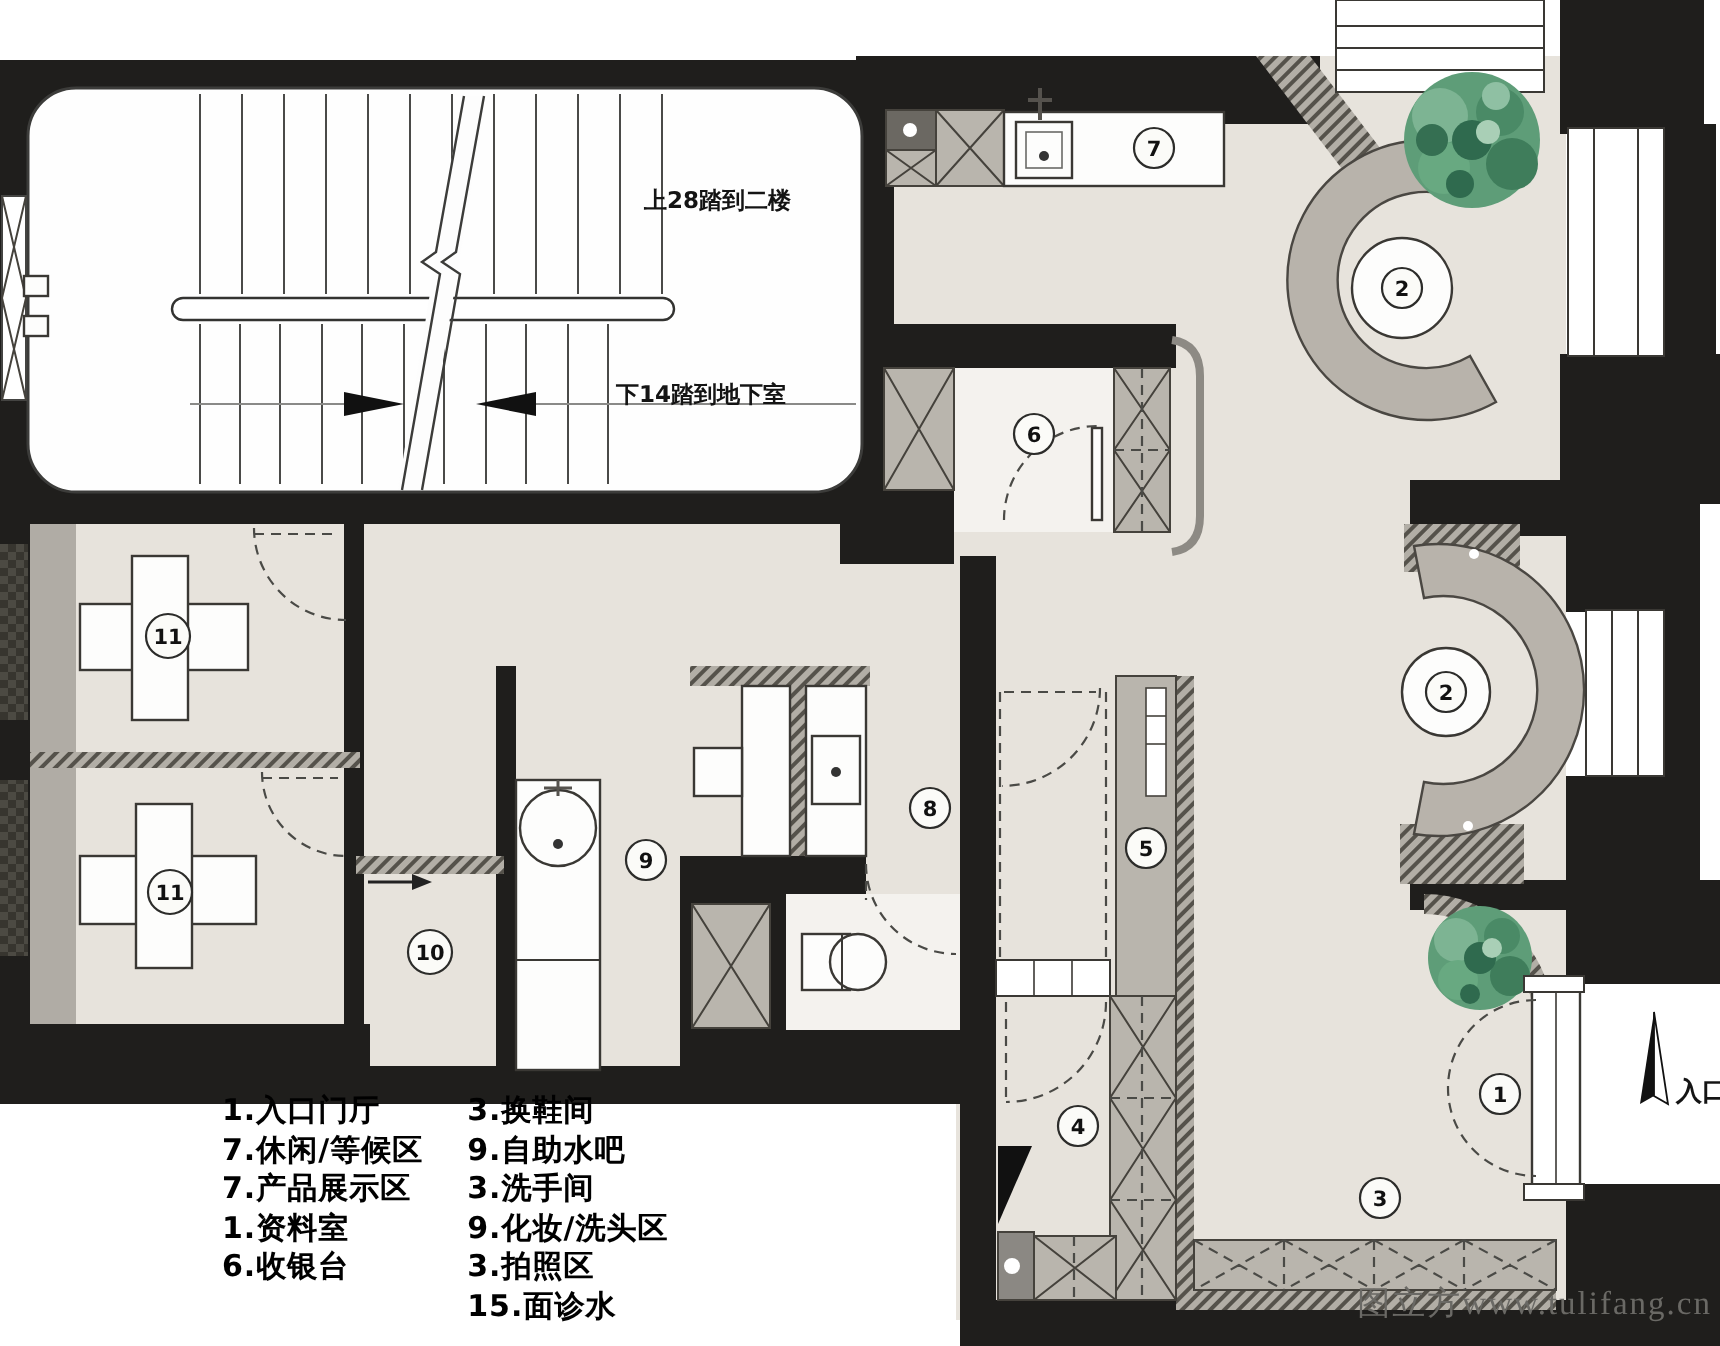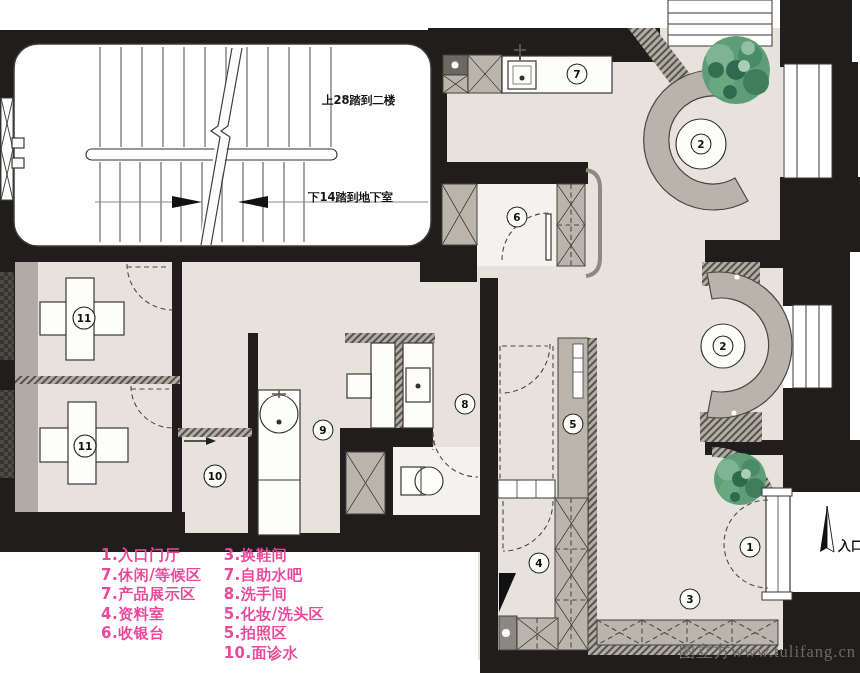--- a/index.html
+++ b/index.html
@@ -1,21 +1,21 @@
 <!DOCTYPE html>
 <html><head>
 <meta charset="utf-8">
 <style>
   html,body{margin:0;padding:0;background:#fff;}
   #stage{position:relative;width:860px;height:673px;background:#ffffff;overflow:hidden;
          font-family:"DejaVu Sans","Liberation Sans",sans-serif;}
   #plan-svg{position:absolute;left:0;top:0;}
   
-  #legend{position:absolute;left:101px;top:546px;display:flex;gap:22px;
-          font-size:15px;font-weight:700;color:#ec4899;line-height:19.6px;
+  #legend{position:absolute;left:111px;top:546px;display:flex;gap:22px;
+          font-size:15px;font-weight:700;color:#000000;line-height:19.6px;
           letter-spacing:0.5px;}
   #legend .col{display:flex;flex-direction:column;}
   
   .wall{fill:#1f1e1c;}
   .floor{fill:#e7e3dc;}
   .whiteroom{fill:#f4f2ee;}
   .furn{fill:#b9b5ad;stroke:#45423c;stroke-width:1;}
   .wht{fill:#fdfdfc;stroke:#3a3834;stroke-width:1.2;}
   .xline{stroke:#45423c;stroke-width:1;fill:none;}
   .dashline{stroke:#4a4a46;stroke-width:1.1;fill:none;stroke-dasharray:5,3.5;}
@@ -330,25 +330,25 @@
   </g>
 
   <text class="wm" x="856" y="657" text-anchor="end">图立方www.tulifang.cn</text>
 </svg>
 
 <div id="legend">
   <div class="col">
     <span>1.入口门厅</span>
     <span>7.休闲/等候区</span>
     <span>7.产品展示区</span>
-    <span>4.资料室</span>
+    <span>1.资料室</span>
     <span>6.收银台</span>
   </div>
   <div class="col">
     <span>3.换鞋间</span>
-    <span>7.自助水吧</span>
-    <span>8.洗手间</span>
-    <span>5.化妆/洗头区</span>
-    <span>5.拍照区</span>
-    <span>10.面诊水</span>
+    <span>9.自助水吧</span>
+    <span>3.洗手间</span>
+    <span>9.化妆/洗头区</span>
+    <span>3.拍照区</span>
+    <span>15.面诊水</span>
   </div>
 </div>
 </div>
 
 </body></html>

